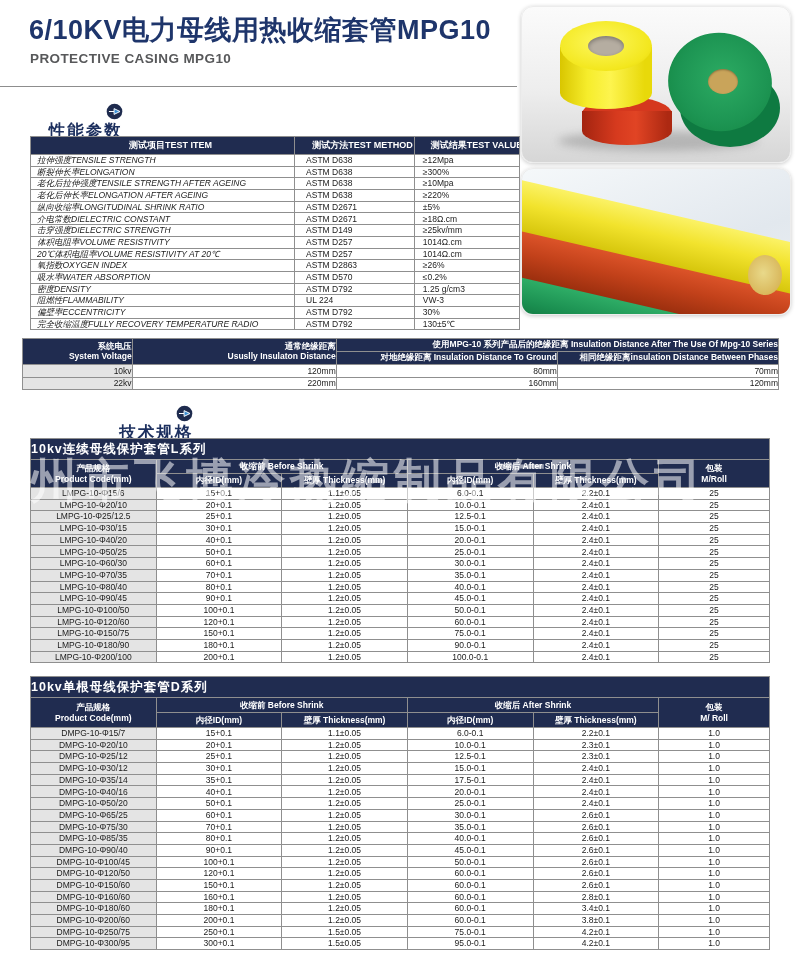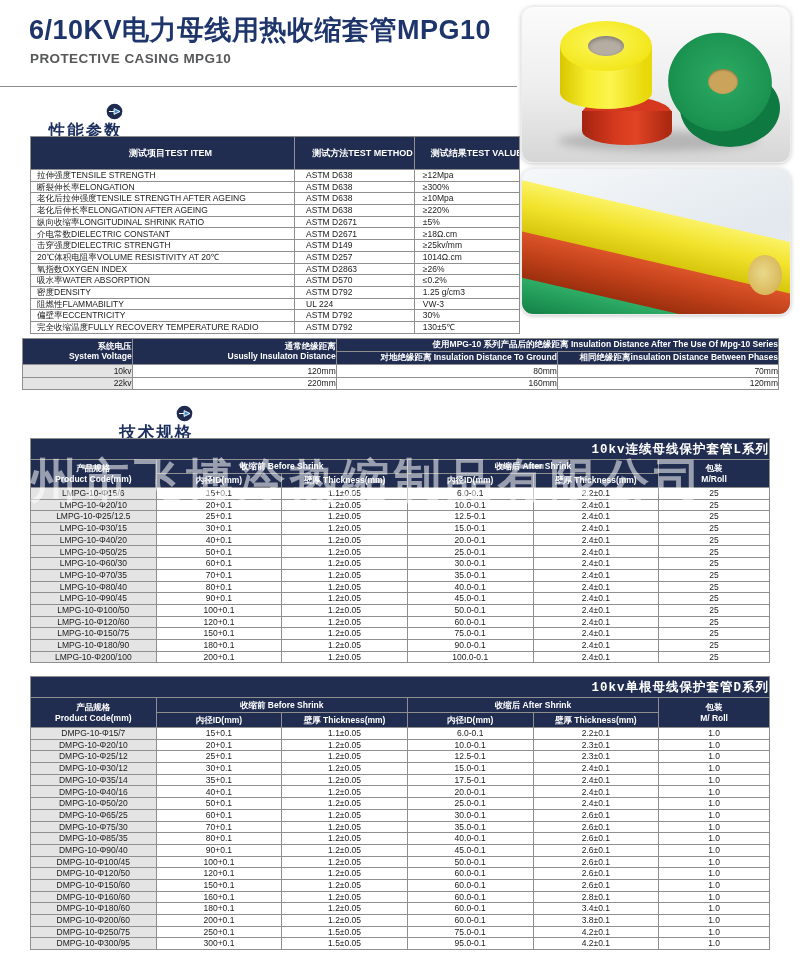--- a/index.html
+++ b/index.html
@@ -21,27 +21,27 @@
   .section-cn { font-size:16.5px; font-weight:bold; color:#1c2f5e; margin-left:8px; letter-spacing:2px; }
   .section-divider { width:1px; height:15px; background:#1c2f5e; margin:0 7px 0 6px; }
   .section-en { font-size:10px; font-weight:bold; color:#1c2f5e; letter-spacing:0.4px; margin-top:4px;padding-left:32px; }
 
   
   table { border-collapse:collapse; table-layout:fixed; }
   th, td { border:1px solid #8f8f8f; overflow:hidden; white-space:nowrap; }
   th { background:#202c50; color:#ffffff; font-weight:bold; }
   td { color:#1b1b1b; background:#ffffff; }
   .tbl-title { background:#202c50; color:#ffffff; font-weight:bold; font-size:12.5px;
-               text-align:right; letter-spacing:1px;font-family:Liberation Mono, monospace; }
+               text-align:left; letter-spacing:1px; }
 
   
   #perf-table { position:absolute; left:30px; top:136px; width:490px; font-size:8.5px; }
-  #perf-table th { height:33px; font-size:9px;padding-left:16px; }
+  #perf-table th { height:18px; font-size:9px;padding-left:16px; }
   #perf-table td { height:11.7px; line-height:1; padding:0 3px; }
-  #perf-table td:nth-child(1) { padding-left:6px; }
+  #perf-table td:nth-child(1) { padding-left:6px;font-style:italic; }
   #perf-table td:nth-child(2) { padding-left:11px; }
   #perf-table td:nth-child(3) { padding-left:8px; }
 
   
   #volt-table { position:absolute; left:22px; top:338px; width:757px; font-size:8.5px; text-align:right; }
   #volt-table th { height:13px; font-size:8.5px; line-height:1.15; }
   #volt-table td { height:12.5px; line-height:1; }
   #volt-table td:first-child { background:#e4e4e4; }
 
   
@@ -186,20 +186,25 @@
           <td>介电常数DIELECTRIC CONSTANT</td>
           <td>ASTM D2671</td>
           <td>≥18Ω.cm</td>
         </tr>
         <tr>
           <td>击穿强度DIELECTRIC STRENGTH</td>
           <td>ASTM D149</td>
           <td>≥25kv/mm</td>
         </tr>
         <tr>
+          <td>体积电阻率VOLUME RESISTIVITY</td>
+          <td>ASTM D257</td>
+          <td>1014Ω.cm</td>
+        </tr>
+        <tr>
           <td>20℃体积电阻率VOLUME RESISTIVITY AT 20℃</td>
           <td>ASTM D257</td>
           <td>1014Ω.cm</td>
         </tr>
         <tr>
           <td>氧指数OXYGEN INDEX</td>
           <td>ASTM D2863</td>
           <td>≥26%</td>
         </tr>
         <tr>

